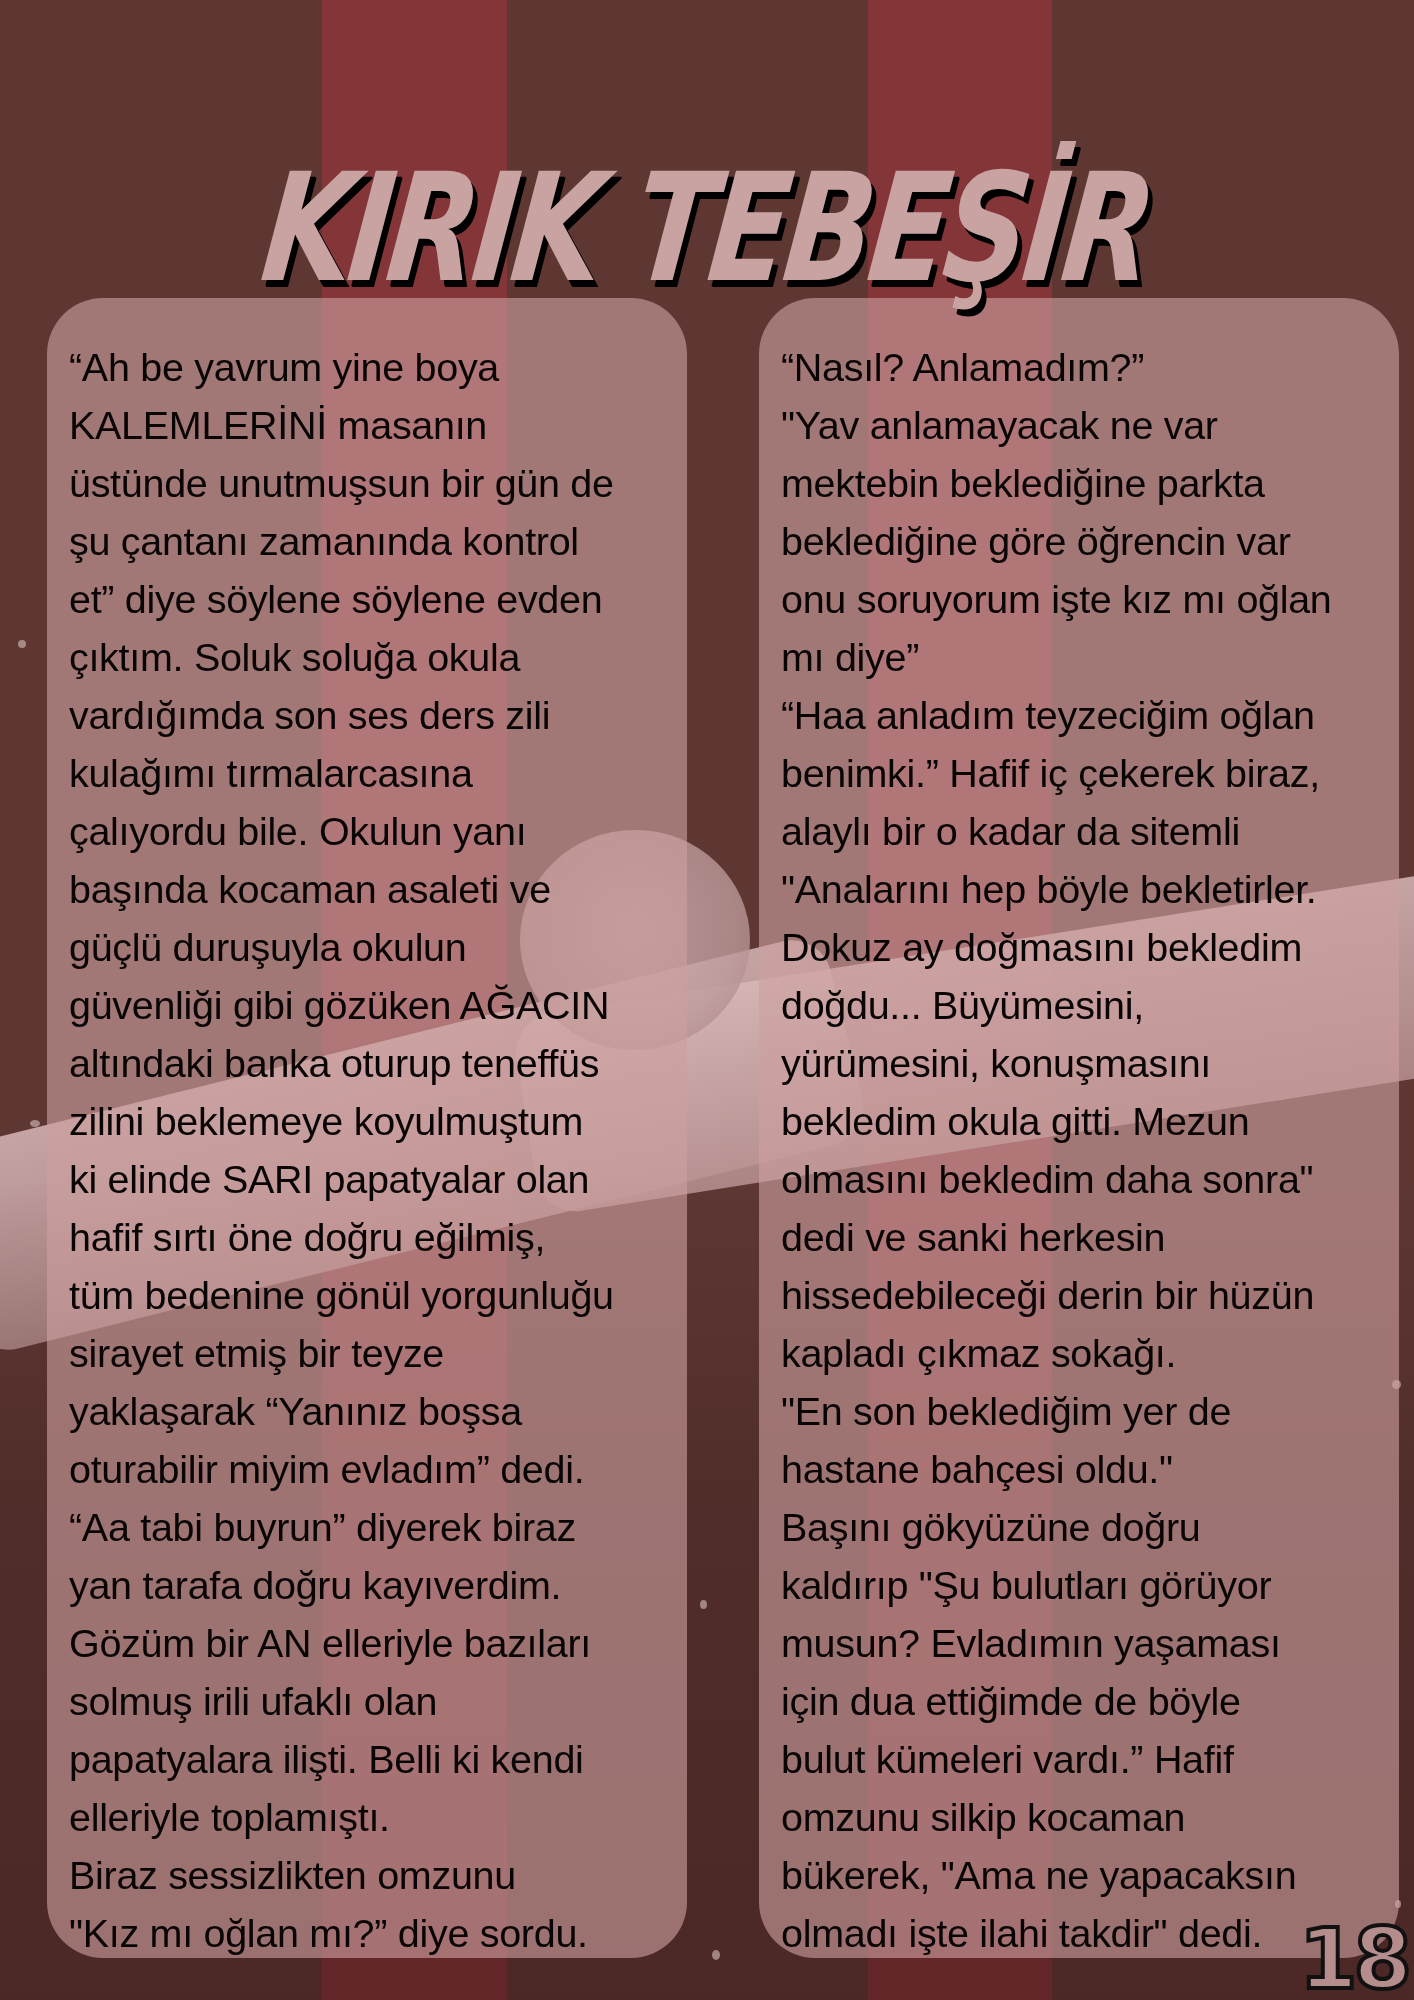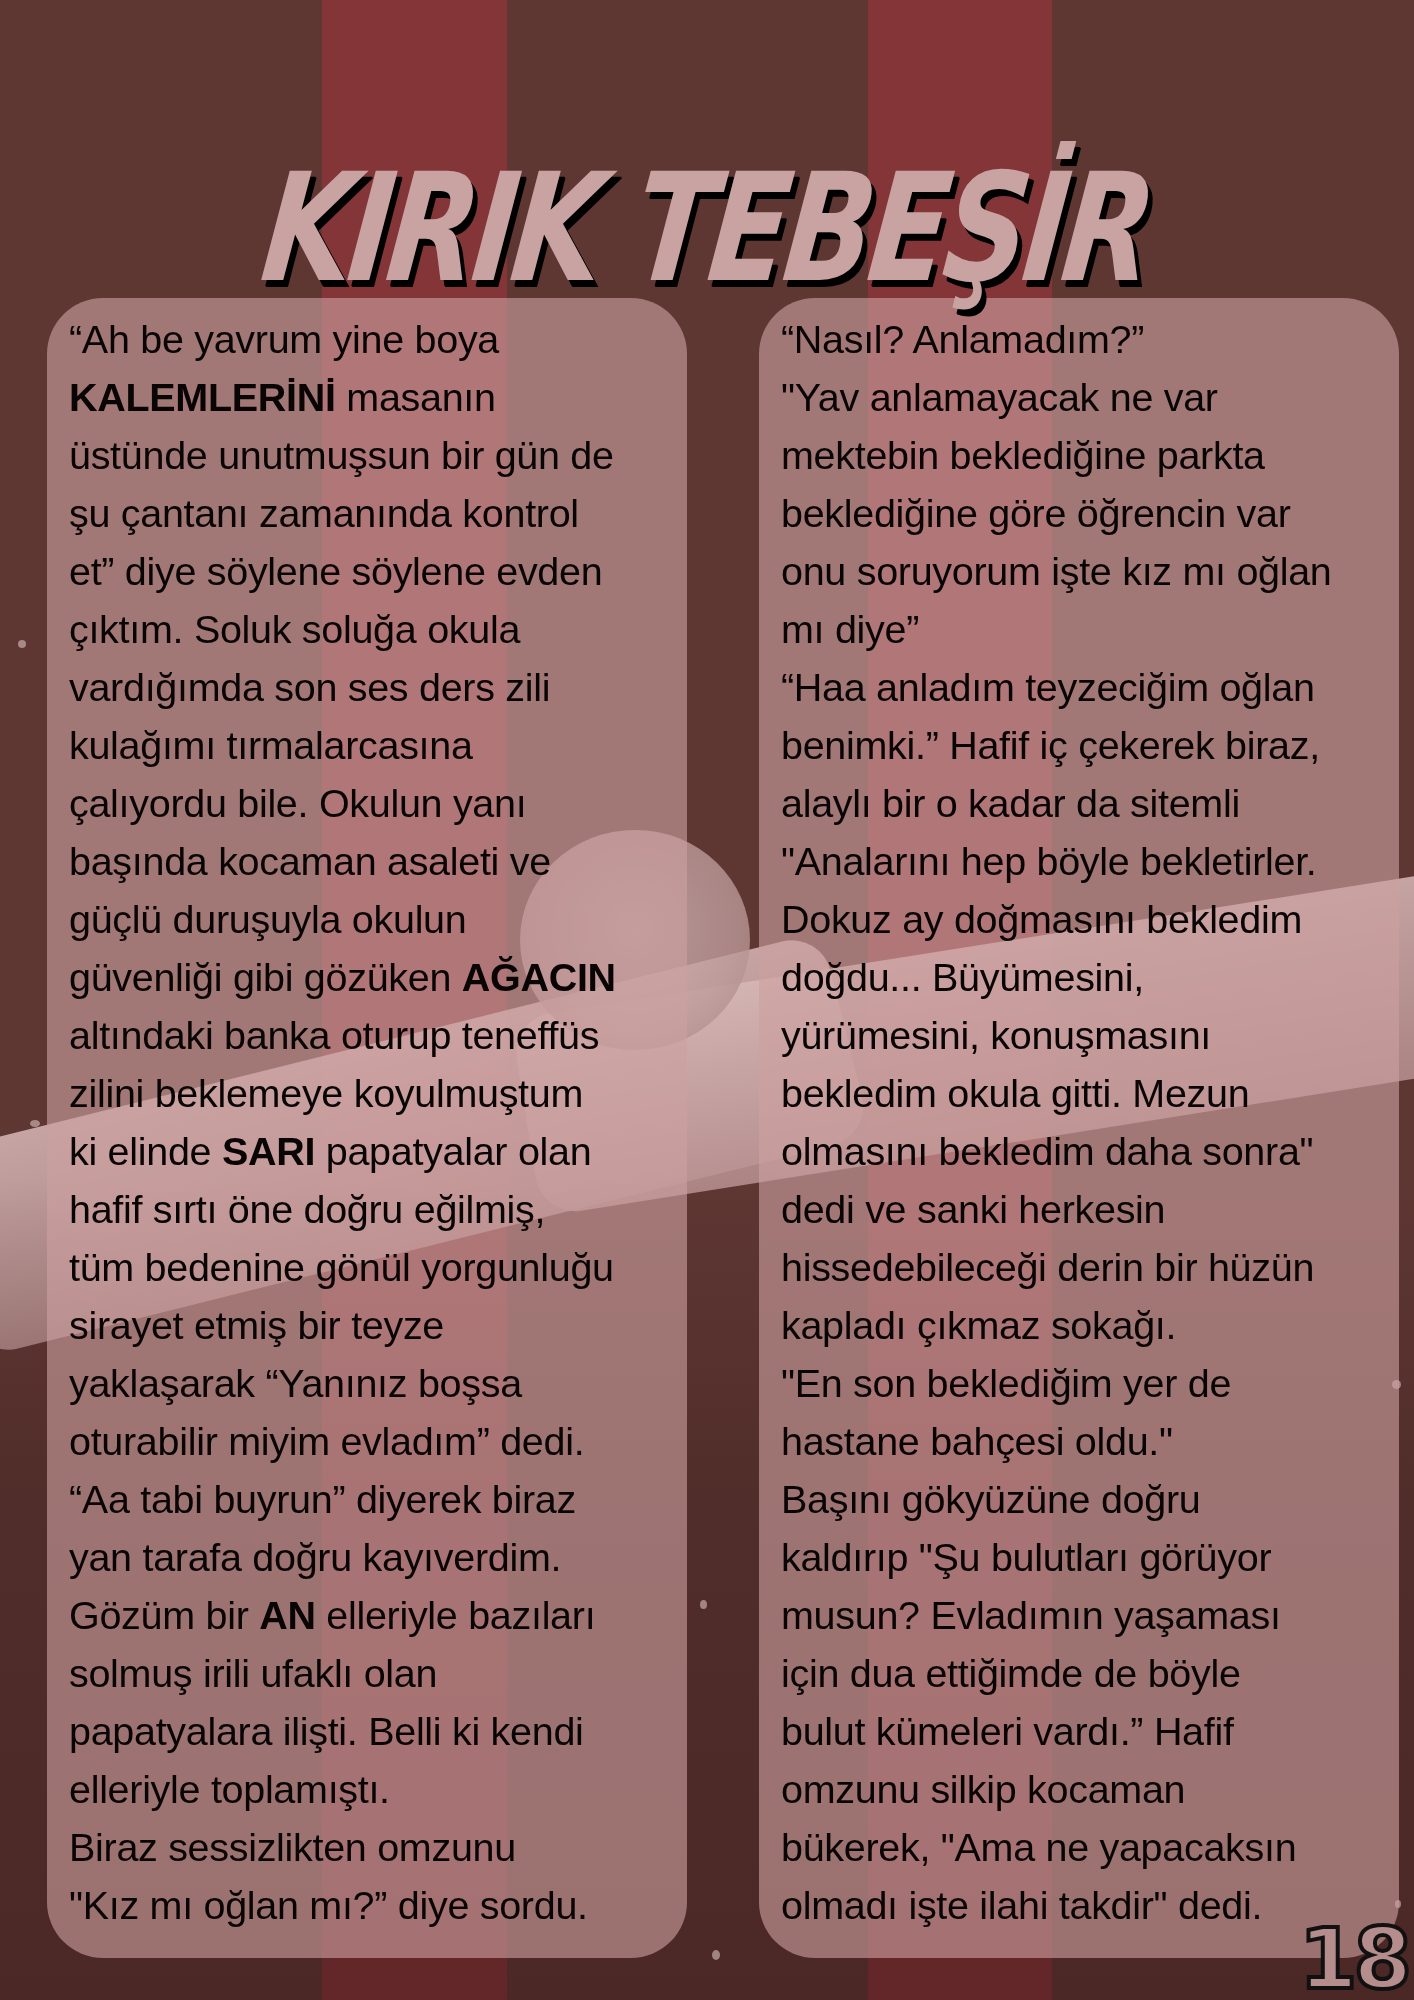--- a/index.html
+++ b/index.html
@@ -44,29 +44,29 @@
       transform-origin: center;
       text-shadow: 6px 6px 0 #000, 7px 7px 0 #000;
     }
 
     .panel {
       position: absolute; z-index: 2;
       top: 298px; height: 1660px; width: 640px;
       background: rgba(205,160,160,0.62);
       border-radius: 56px;
       box-sizing: border-box;
-      padding: 12px 22px 0 22px;
+      padding: 40px 22px 0 22px;
     }
     .panel-left { left: 47px; }
     .panel-right { left: 759px; }
     .line {
       font-size: 39.5px; line-height: 58px; color: #0a0505;
       white-space: nowrap; letter-spacing: -0.3px;
     }
-    .line b { font-weight: bold; }
+    .line b { font-weight: normal; }
 
     .page-number {
       position: absolute; z-index: 4; right: 6px; bottom: -8px;
       font-family: "DejaVu Sans", sans-serif; font-weight: bold;
       font-size: 84px; color: #b58d8d;
       -webkit-text-stroke: 4px #111;
       letter-spacing: -4px;
     }
   </style>
 </head>

